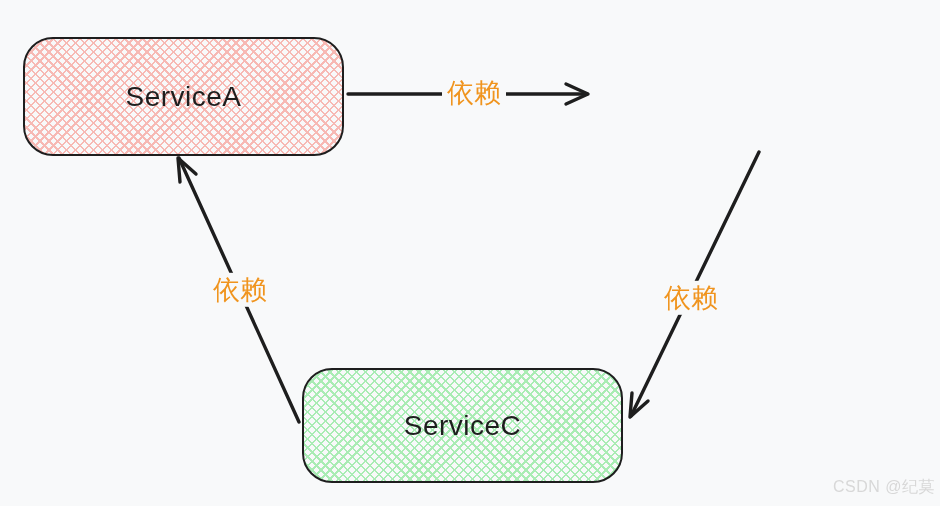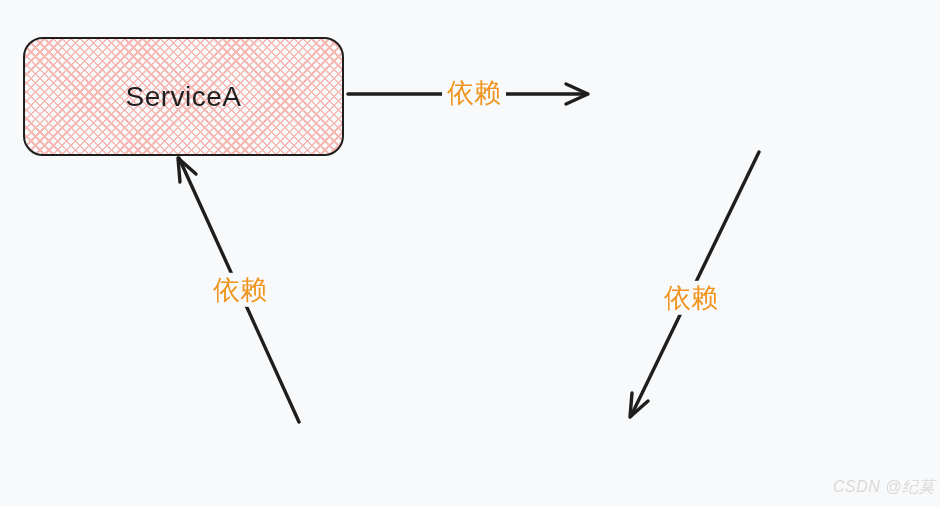--- a/index.html
+++ b/index.html
@@ -38,21 +38,21 @@
     border-radius:30px;
     display:flex;align-items:center;justify-content:center;
     box-sizing:border-box;
     background-color:var(--canvas-background);
   }
   .node span{
     font-size:28px;
     color:var(--node-text);
     letter-spacing:0.5px;
   }
-  .node-a{left:23px;top:37px;width:321px;height:119px;border-radius:20px;}
+  .node-a{left:23px;top:37px;width:321px;height:119px;}
   .node-b{left:593px;top:35px;width:320px;height:116px;}
   .node-c{left:302px;top:368px;width:321px;height:115px;}
   .edge-label{
     position:absolute;
     transform:translate(-50%,-50%);
     font-size:27px;
     font-weight:normal;
     color:var(--edge-label);
     background:var(--canvas-background);
     padding:1px 5px;
@@ -61,21 +61,20 @@
   }
   .el-ab{left:474px;top:93px;}
   .el-ca{left:240px;top:290px;}
   .el-bc{left:691px;top:298px;}
   .watermark{
     position:absolute;
     right:5px;bottom:8px;
     font-size:16px;
     color:var(--watermark);
     letter-spacing:0.5px;
-    font-style:italic;
   }
 </style>
 </head>
 <body>
 
 <div class="canvas">
 
   <svg class="arrows" viewBox="0 0 940 506" xmlns="http://www.w3.org/2000/svg">
 
     <g>
@@ -92,20 +91,23 @@
       <path d="M759,152 L631,416"></path>
       <path d="M648,401 L630,417 L632,393"></path>
     </g>
   </svg>
 
   <div class="node node-a" style="background-image: repeating-linear-gradient(45deg, rgb(247, 185, 180) 0px, rgb(247, 185, 180) 1.7px, transparent 1.7px, transparent 6.3px), repeating-linear-gradient(135deg, rgb(247, 185, 180) 0px, rgb(247, 185, 180) 1.7px, transparent 1.7px, transparent 6.3px);">
     <span>ServiceA</span>
   </div>
 
 
+  <div class="node node-c" style="background-image: repeating-linear-gradient(45deg, rgb(169, 236, 180) 0px, rgb(169, 236, 180) 1.7px, transparent 1.7px, transparent 6.3px), repeating-linear-gradient(135deg, rgb(169, 236, 180) 0px, rgb(169, 236, 180) 1.7px, transparent 1.7px, transparent 6.3px);">
+    <span>ServiceC</span>
+  </div>
 
   <div class="edge-label el-ab">依赖</div>
   <div class="edge-label el-ca">依赖</div>
   <div class="edge-label el-bc">依赖</div>
 
   <div class="watermark">CSDN @纪莫</div>
 
 </div>
 
 </body></html>

